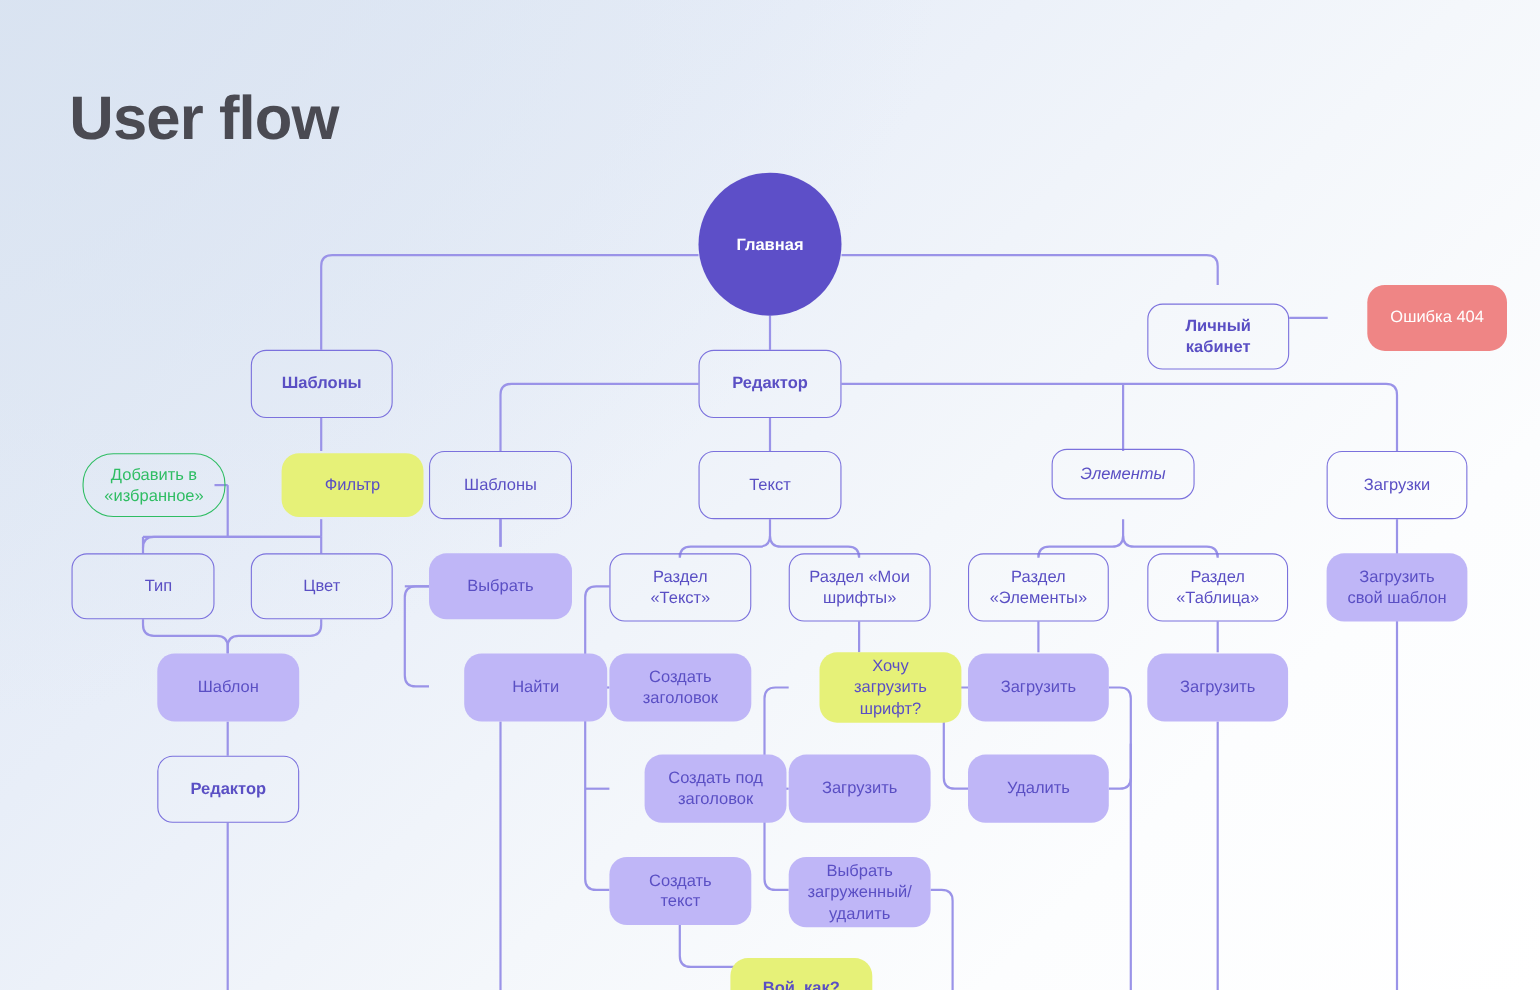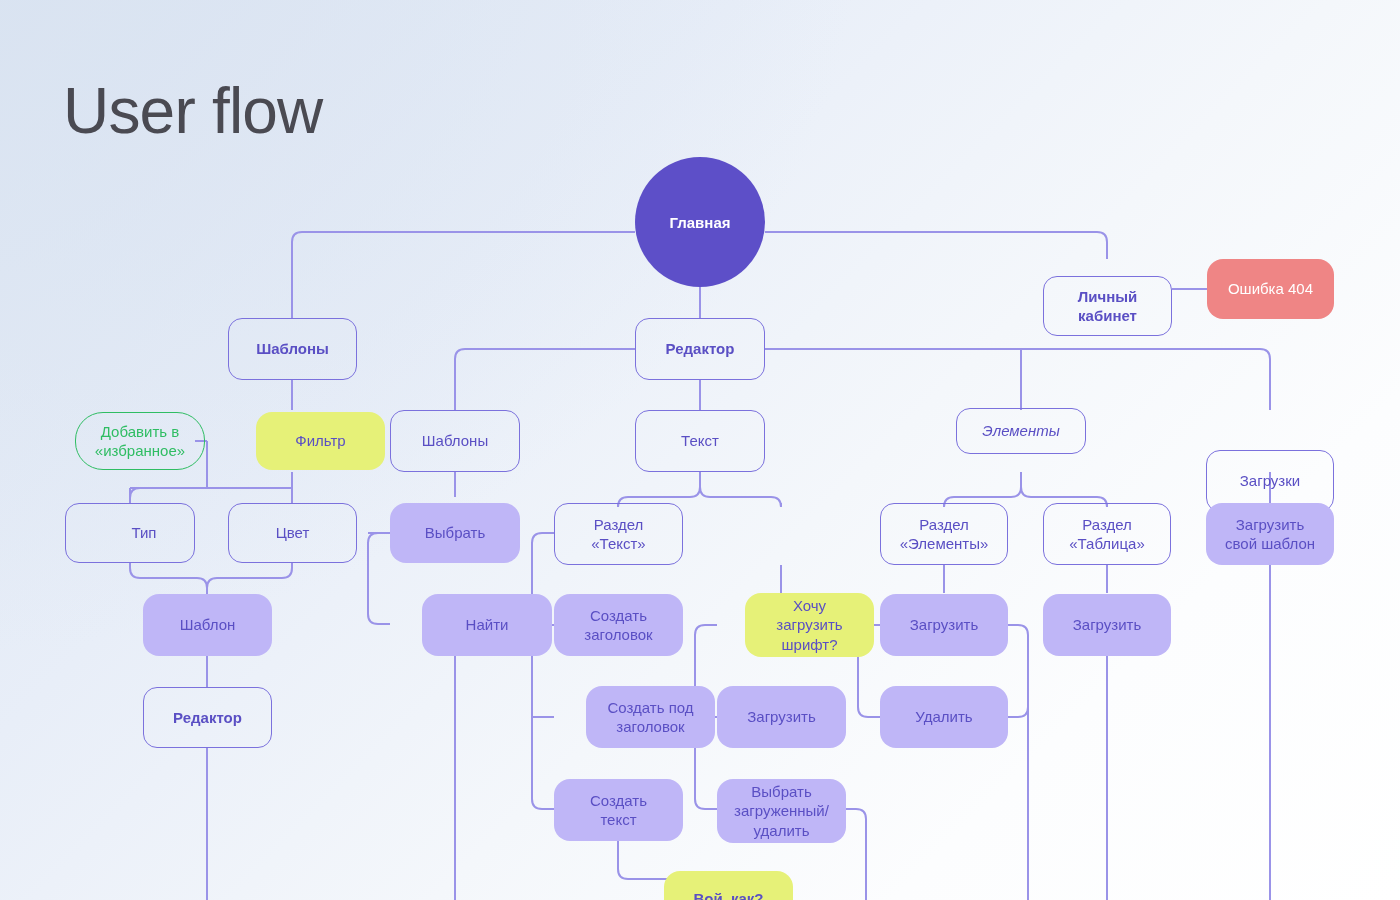--- a/index.html
+++ b/index.html
@@ -16,22 +16,22 @@
       radial-gradient(ellipse 1500px 1200px at -5% -10%, #d9e3f1 0%, rgba(217,227,241,0) 62%),
       linear-gradient(135deg, #dde6f3 0%, #e8eef8 32%, #f4f7fb 58%, #fcfdfe 78%, #ffffff 100%);
     font-family: "Liberation Sans", "DejaVu Sans", sans-serif;
   }
 
   
   #page-title {
     position: absolute;
     left: 63px;
     top: 79px;
-    font-size: 64px;
-    font-weight: normal;
+    font-size: 56px;
+    font-weight: bold;
     color: #4a4a52;
     letter-spacing: -0.8px;
     line-height: 1;
     white-space: nowrap;
   }
 
   
   #wires {
     position: absolute;
     left: 0;
@@ -74,20 +74,21 @@
     background: #e6f178;
     border: none;
     border-radius: 16px;
     margin-left: 28px;
   }
   .node.fill-red {
     background: #ef8585;
     border: none;
     border-radius: 16px;
     color: #ffffff;
+    margin-left: 36px;
   }
   .node.outline-green {
     background: transparent;
     border: 1.8px solid #2fbd63;
     color: #2fbd63;
     border-radius: 28px;
     margin-left: 10px;
   }
   .node.bold { font-weight: bold; }
 
@@ -222,20 +223,22 @@
 
   <div class="node fill-lilac" style="left:554px; top:594px; width:129px; height:62px;">Создать
 заголовок</div>
 
   <div class="node fill-lilac" style="left:554px; top:686px; width:129px; height:62px;margin-left:32px;">Создать под
 заголовок</div>
 
   <div class="node fill-lilac" style="left:554px; top:779px; width:129px; height:62px;">Создать
 текст</div>
 
+  <div class="node outline" style="left:717px; top:503px; width:129px; height:62px;">Раздел «Мои
+шрифты»</div>
 
   <div class="node fill-yellow" style="left:717px; top:593px; width:129px; height:64px;">Хочу
 загрузить
 шрифт?</div>
 
   <div class="node fill-lilac" style="left:717px; top:686px; width:129px; height:62px;">Загрузить</div>
 
   <div class="node fill-lilac" style="left:717px; top:779px; width:129px; height:64px;">Выбрать
 загруженный/
 удалить</div>
@@ -247,20 +250,20 @@
 
   <div class="node fill-lilac" style="left:880px; top:594px; width:128px; height:62px;">Загрузить</div>
 
   <div class="node fill-lilac" style="left:880px; top:686px; width:128px; height:62px;">Удалить</div>
 
   <div class="node outline" style="left:1043px; top:503px; width:128px; height:62px;">Раздел
 «Таблица»</div>
 
   <div class="node fill-lilac" style="left:1043px; top:594px; width:128px; height:62px;">Загрузить</div>
 
-  <div class="node outline" style="left:1206px; top:410px; width:128px; height:62px;margin-top:40px;">Загрузки</div>
+  <div class="node outline" style="left:1206px; top:410px; width:128px; height:62px;">Загрузки</div>
 
   <div class="node fill-lilac" style="left:1206px; top:503px; width:128px; height:62px;">Загрузить
 свой шаблон</div>
 
   <div class="node fill-yellow bold" style="left:636px; top:871px; width:129px; height:62px; align-items:flex-start; padding-top:18px; color:#5a4fc4;">Вой, как?</div>
 
 </div>
 
 </body></html>

